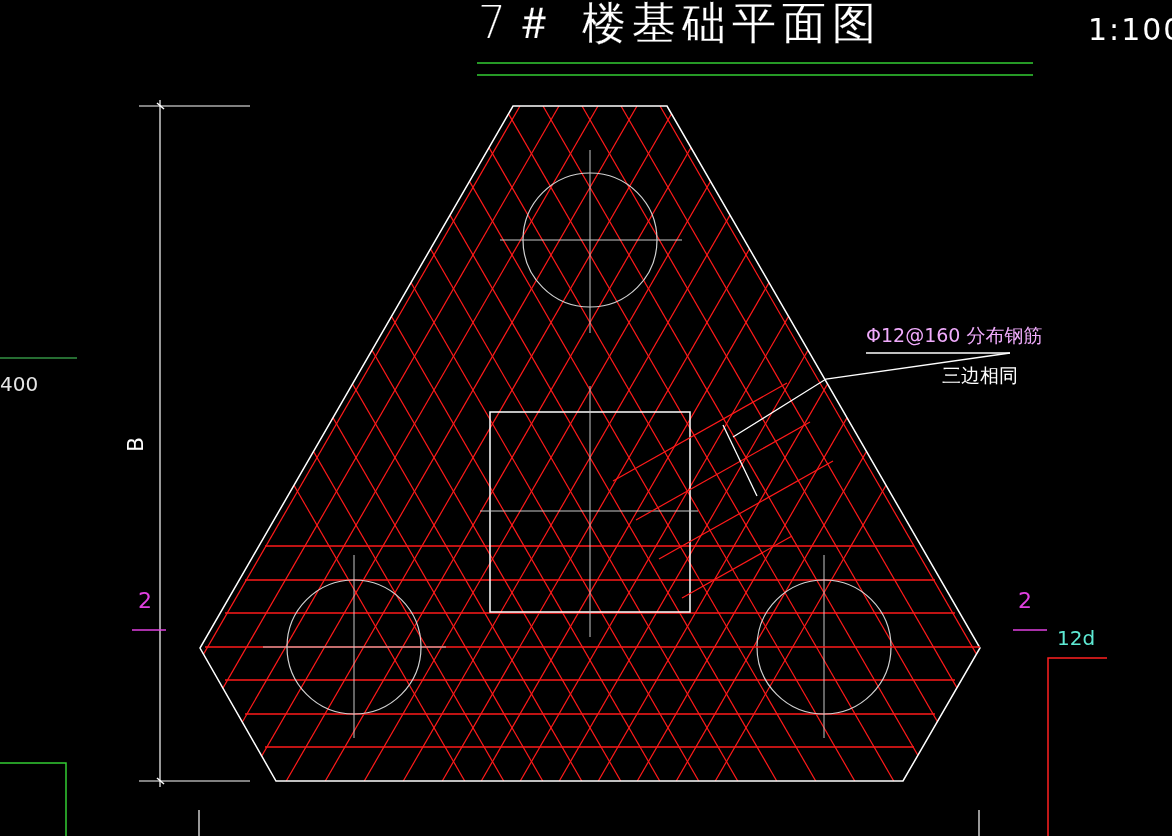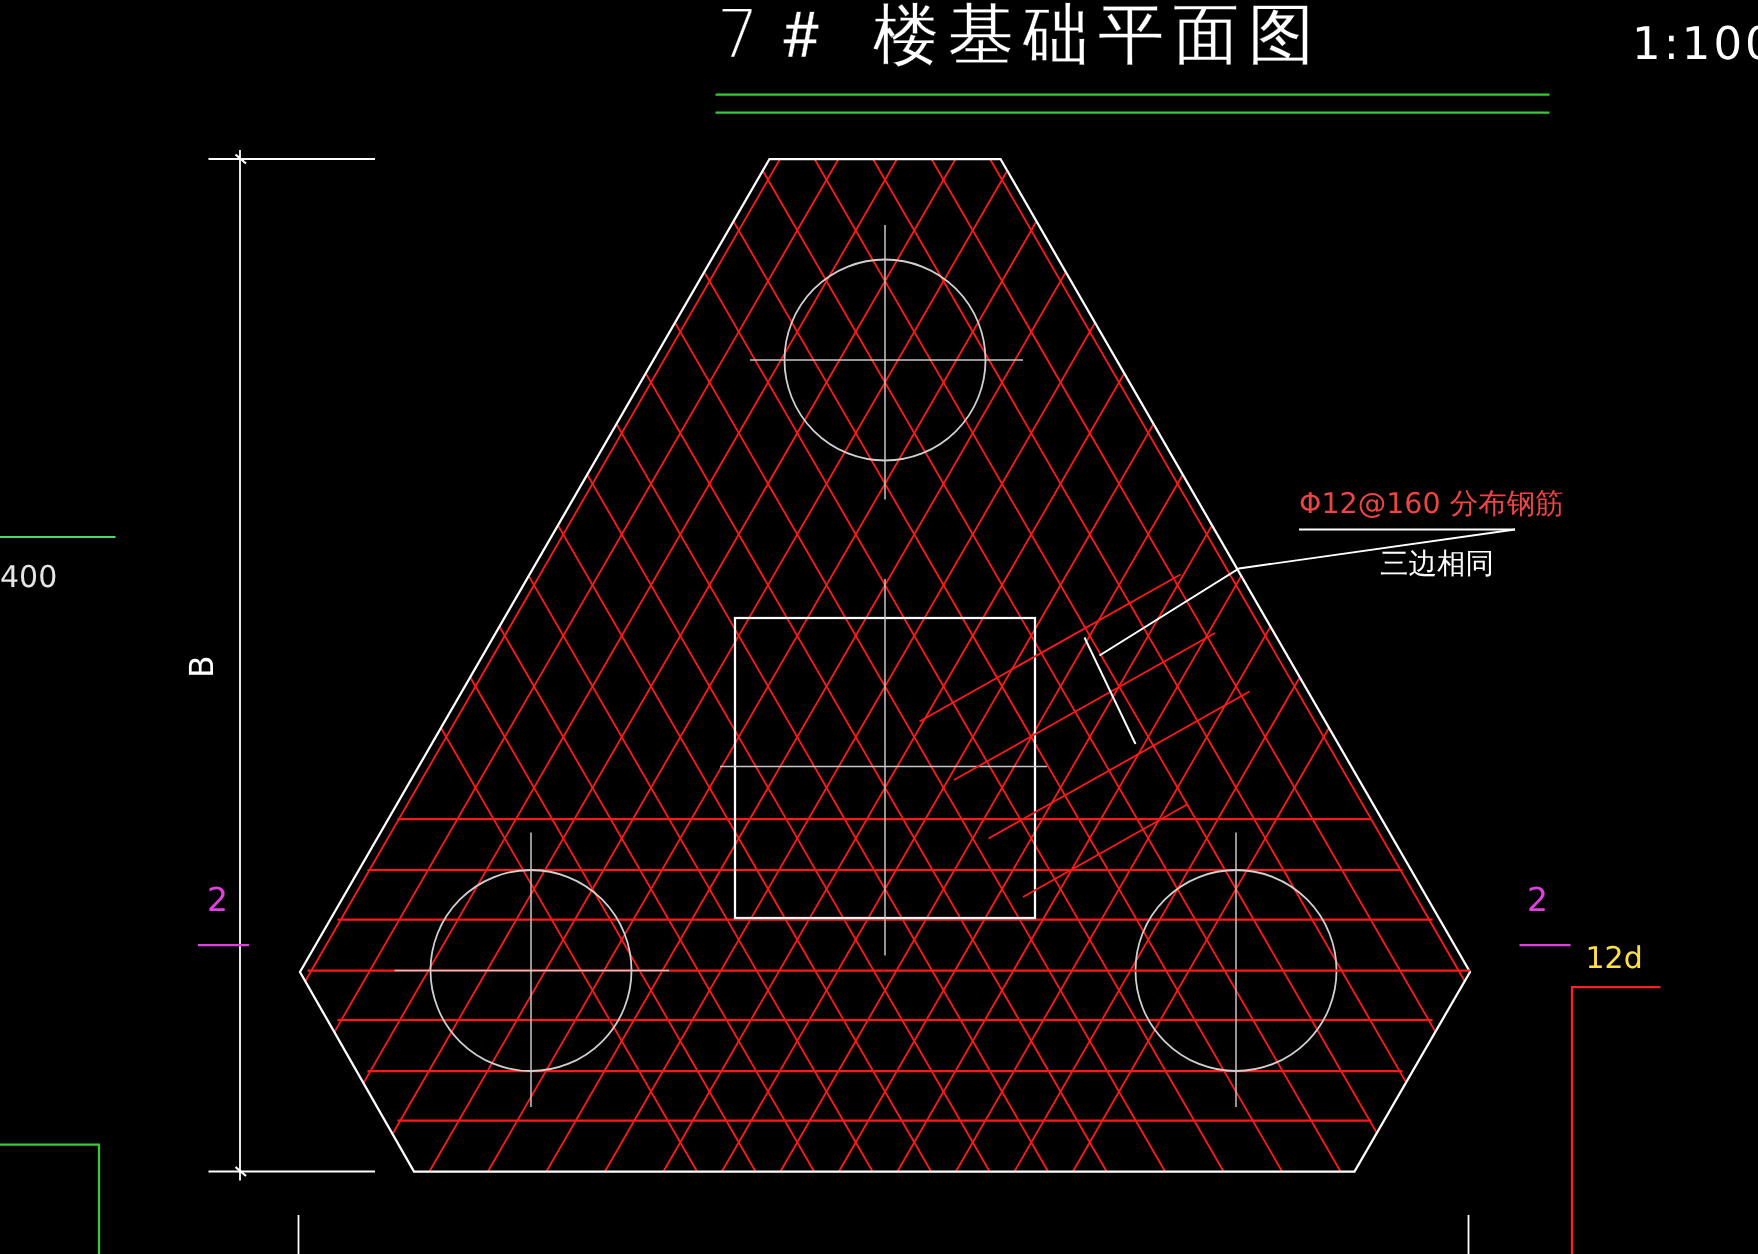--- a/index.html
+++ b/index.html
@@ -1,25 +1,25 @@
 <!DOCTYPE html>
 <html><head>
 <meta charset="utf-8">
 <style>
   html, body { margin:0; padding:0; background:#000; }
   body { width:1172px; height:836px; overflow:hidden; position:relative; }
   #canvas { position:absolute; left:0; top:0; }
   .title-text { position:absolute; left:478px; top:-6px; color:#fff; font-family:"DejaVu Sans", sans-serif; font-size:44px; font-weight:100; letter-spacing:6px; white-space:nowrap; -webkit-text-stroke:0.2px #000; }
   .scale-text { position:absolute; left:1088px; top:12px; color:#fff; font-family:"DejaVu Sans", sans-serif; font-size:30px; font-weight:normal; letter-spacing:2px; }
-  .rebar-note { position:absolute; left:866px; top:323px; color:#ef4444; font-family:"DejaVu Sans", sans-serif; font-size:19px; white-space:nowrap;text-align:right; }
-  .rebar-note2 { position:absolute; left:920px; top:363px; color:#fff; font-family:"DejaVu Sans", sans-serif; font-size:19px; white-space:nowrap; }
+  .rebar-note { position:absolute; left:866px; top:323px; color:#f0abfc; font-family:"DejaVu Sans", sans-serif; font-size:19px; white-space:nowrap;text-align:right; }
+  .rebar-note2 { position:absolute; left:942px; top:363px; color:#fff; font-family:"DejaVu Sans", sans-serif; font-size:19px; white-space:nowrap; }
   .dim-b { position:absolute; left:128px; top:432px; color:#fff; font-family:"DejaVu Sans", sans-serif; font-size:22px; transform:rotate(-90deg); transform-origin:center; }
   .sec-left { position:absolute; left:138px; top:588px; color:#e040e0; font-family:"DejaVu Sans", sans-serif; font-size:22px; }
   .sec-right { position:absolute; left:1018px; top:588px; color:#e040e0; font-family:"DejaVu Sans", sans-serif; font-size:22px; }
-  .label-12d { position:absolute; left:1057px; top:626px; color:#fde047; font-family:"DejaVu Sans", sans-serif; font-size:20px; }
+  .label-12d { position:absolute; left:1057px; top:626px; color:#5eead4; font-family:"DejaVu Sans", sans-serif; font-size:20px; }
   .label-400 { position:absolute; left:0px; top:372px; color:#e5e5e5; font-family:"DejaVu Sans", sans-serif; font-size:20px; }
 </style>
 </head>
 <body>
 
 <svg id="canvas" width="1172" height="836" viewBox="0 0 1172 836">
 
   <line x1="477" y1="63" x2="1033" y2="63" stroke="#33cc33" stroke-width="1.5"></line>
   <line x1="477" y1="75" x2="1033" y2="75" stroke="#33cc33" stroke-width="1.5"></line>
 

